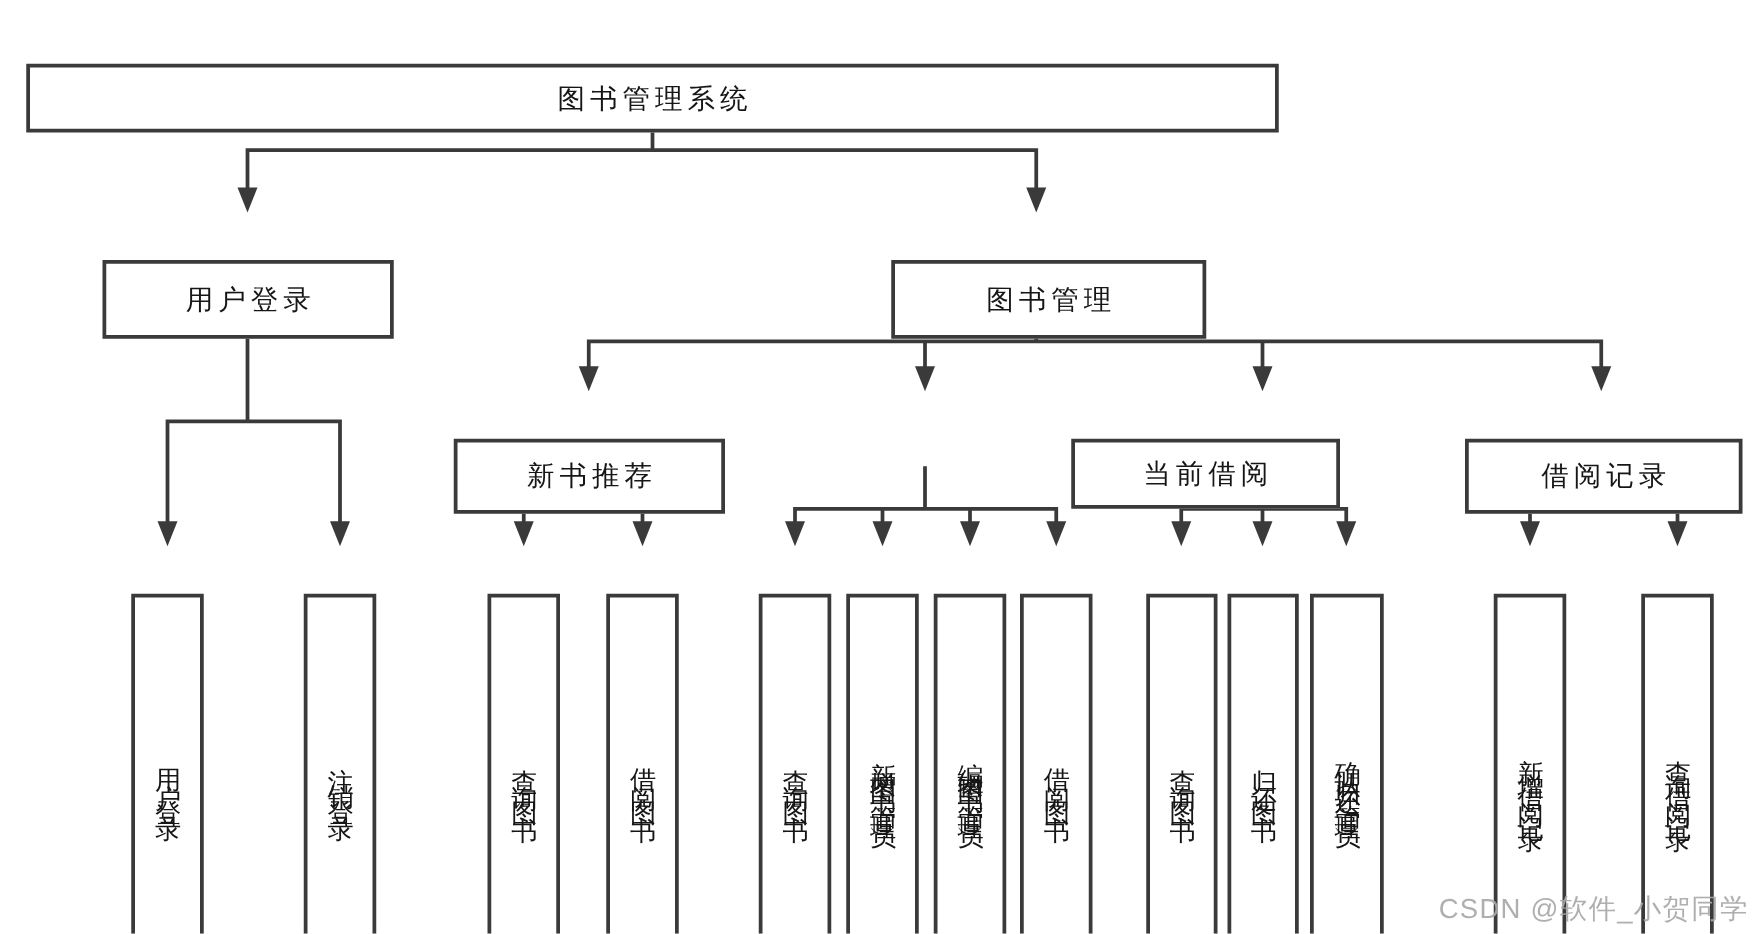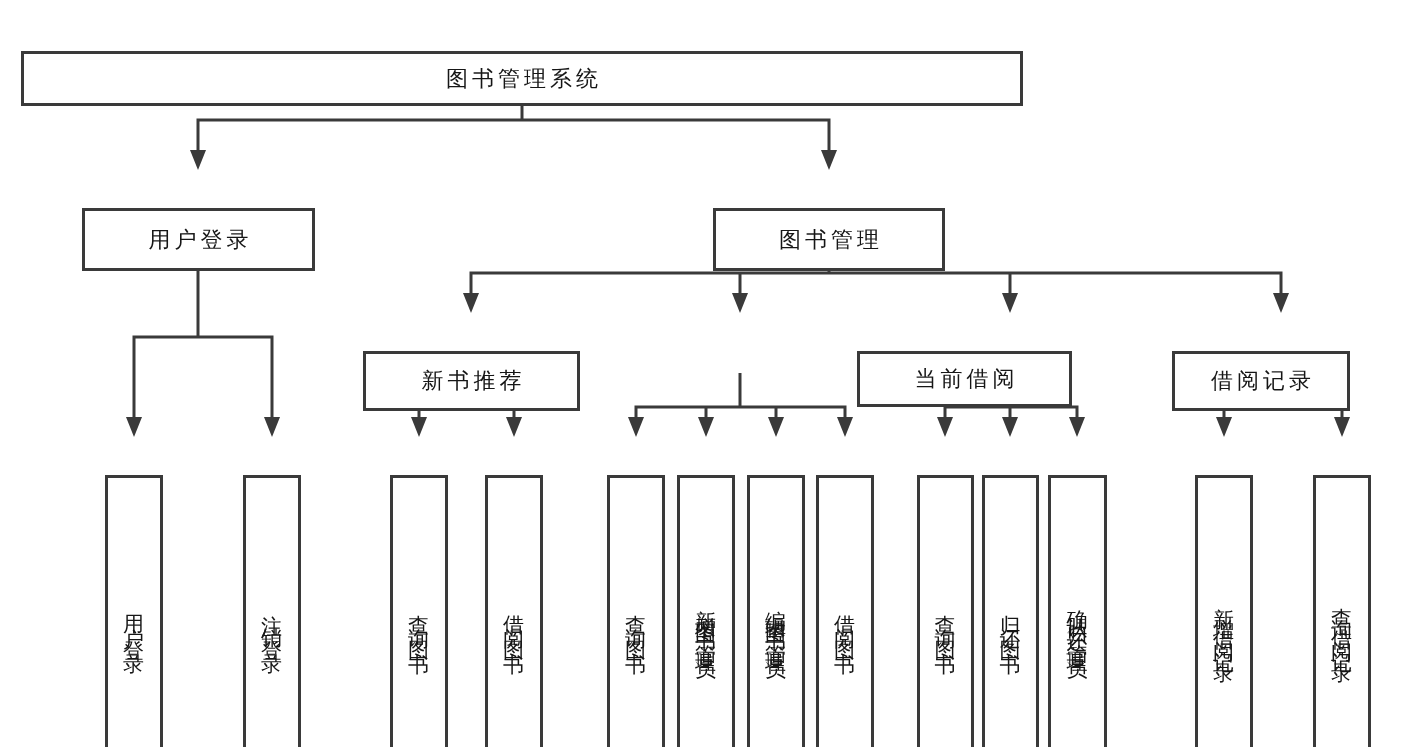--- a/index.html
+++ b/index.html
@@ -99,31 +99,31 @@
     </g>
   </svg>
 
   <div class="box hbox" style="left:21px;top:13px;width:1002px;height:55px">
     <span class="lbl">图书管理系统</span>
   </div>
 
   <div class="box hbox" style="left:82px;top:170px;width:233px;height:63px">
     <span class="lbl">用户登录</span>
   </div>
-  <div class="box hbox" style="left:713px;top:170px;width:232px;height:63px">
+  <div class="box hbox" style="left:713px;top:170px;width:252px;height:63px">
     <span class="lbl">图书管理</span>
   </div>
 
   <div class="box hbox" style="left:363px;top:313px;width:217px;height:60px">
     <span class="lbl">新书推荐</span>
   </div>
   <div class="box hbox" style="left:857px;top:313px;width:215px;height:56px">
     <span class="lbl">当前借阅</span>
   </div>
-  <div class="box hbox" style="left:1172px;top:313px;width:178px;height:60px">
+  <div class="box hbox" style="left:1172px;top:313px;width:222px;height:60px">
     <span class="lbl">借阅记录</span>
   </div>
 
   <div class="box vbox ls4" style="left:105px;width:58px">
     <span class="lbl">用户登录</span>
   </div>
   <div class="box vbox ls4" style="left:243px;width:58px">
     <span class="lbl">注销登录</span>
   </div>
 
@@ -157,14 +157,15 @@
     <span class="lbl">确认归还（管理员）</span>
   </div>
 
   <div class="box vbox ls6" style="left:1195px;width:58px">
     <span class="lbl">新增借阅记录</span>
   </div>
   <div class="box vbox ls6" style="left:1313px;width:58px">
     <span class="lbl">查询借阅记录</span>
   </div>
 
+  <div id="watermark">CSDN @软件_小贺同学</div>
 
 </div>
 
 </body></html>

